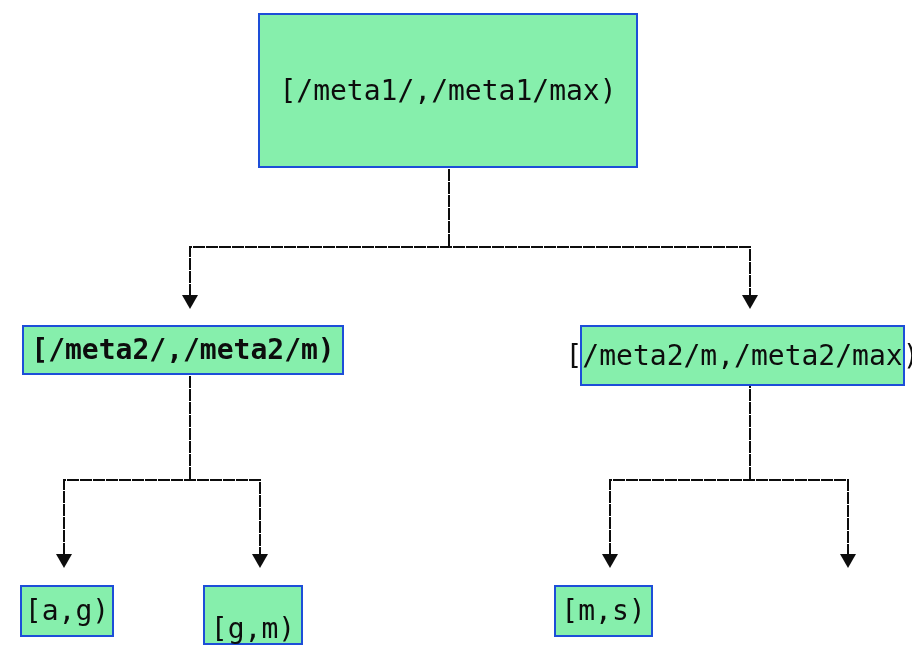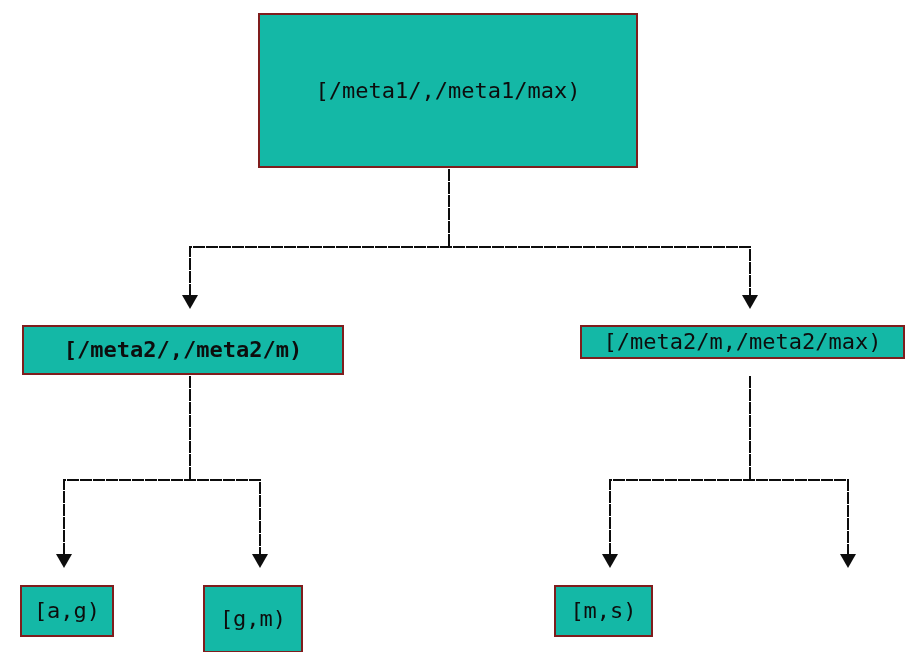--- a/index.html
+++ b/index.html
@@ -29,35 +29,35 @@
     stroke-width: 2;
     stroke-dasharray: 12 1;
   }
   .arrowhead {
     fill: #0d0d0d;
     stroke: none;
   }
   .node {
     position: absolute;
     box-sizing: border-box;
-    border: 2px solid #7f1d1d;
-    background: #14b8a6;
+    border: 2px solid #1d4ed8;
+    background: #86efac;
     display: flex;
     align-items: center;
     justify-content: center;
     color: #0d0d0d;
-    font-size: 22px;
+    font-size: 28px;
     line-height: 1;
     white-space: nowrap;
   }
   #node-root      { left: 258px; top: 13px;  width: 380px; height: 155px; }
   #node-mid-left  { left: 22px;  top: 325px; width: 322px; height: 50px; font-weight: bold; }
-  #node-mid-right { left: 580px; top: 325px; width: 325px; height: 34px; }
+  #node-mid-right { left: 580px; top: 325px; width: 325px; height: 61px; }
   #node-leaf-ag   { left: 20px;   top: 585px; width: 94px;  height: 52px; }
-  #node-leaf-gm   { left: 203px; top: 585px; width: 100px; height: 68px; }
+  #node-leaf-gm   { left: 203px; top: 585px; width: 100px; height: 60px; align-items: flex-end; }
   #node-leaf-ms   { left: 554px; top: 585px; width: 99px;  height: 52px; }
   #node-leaf-smax { left: 778px; top: 585px; width: 128px; height: 52px; }
 </style>
 </head>
 <body>
 
 <div id="canvas">
 
   <svg id="connector-layer" viewBox="0 0 912 652" xmlns="http://www.w3.org/2000/svg">
 

